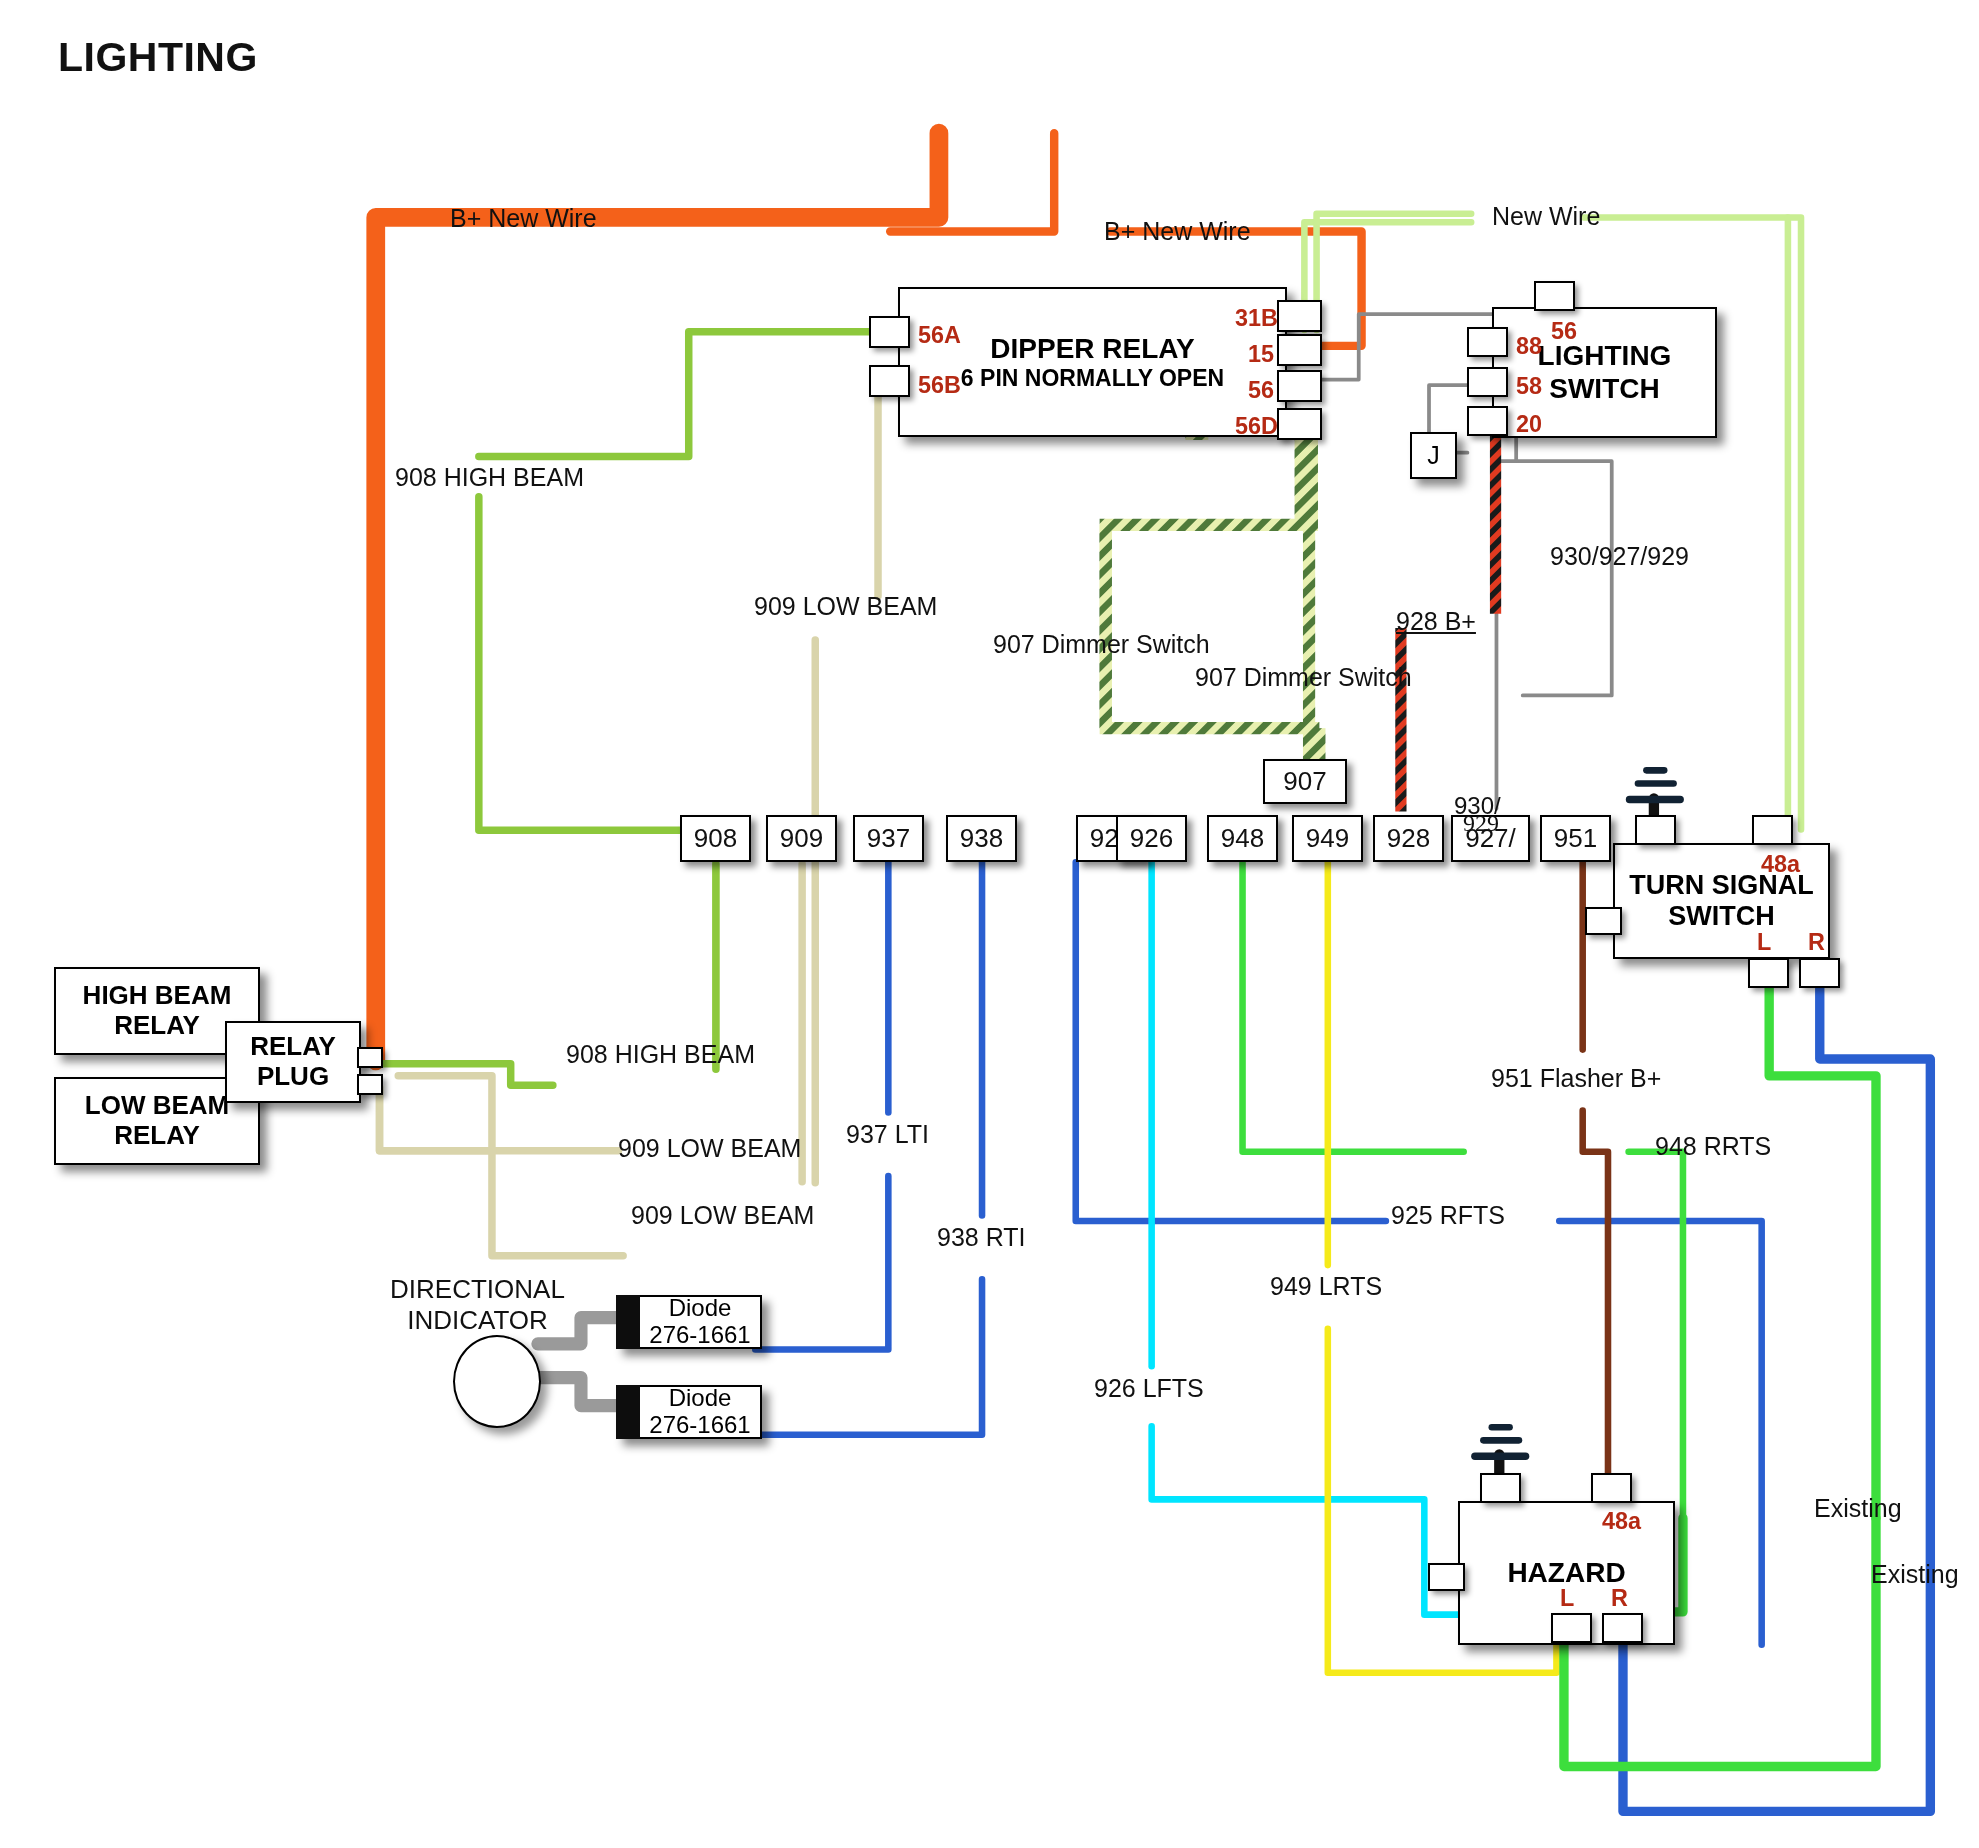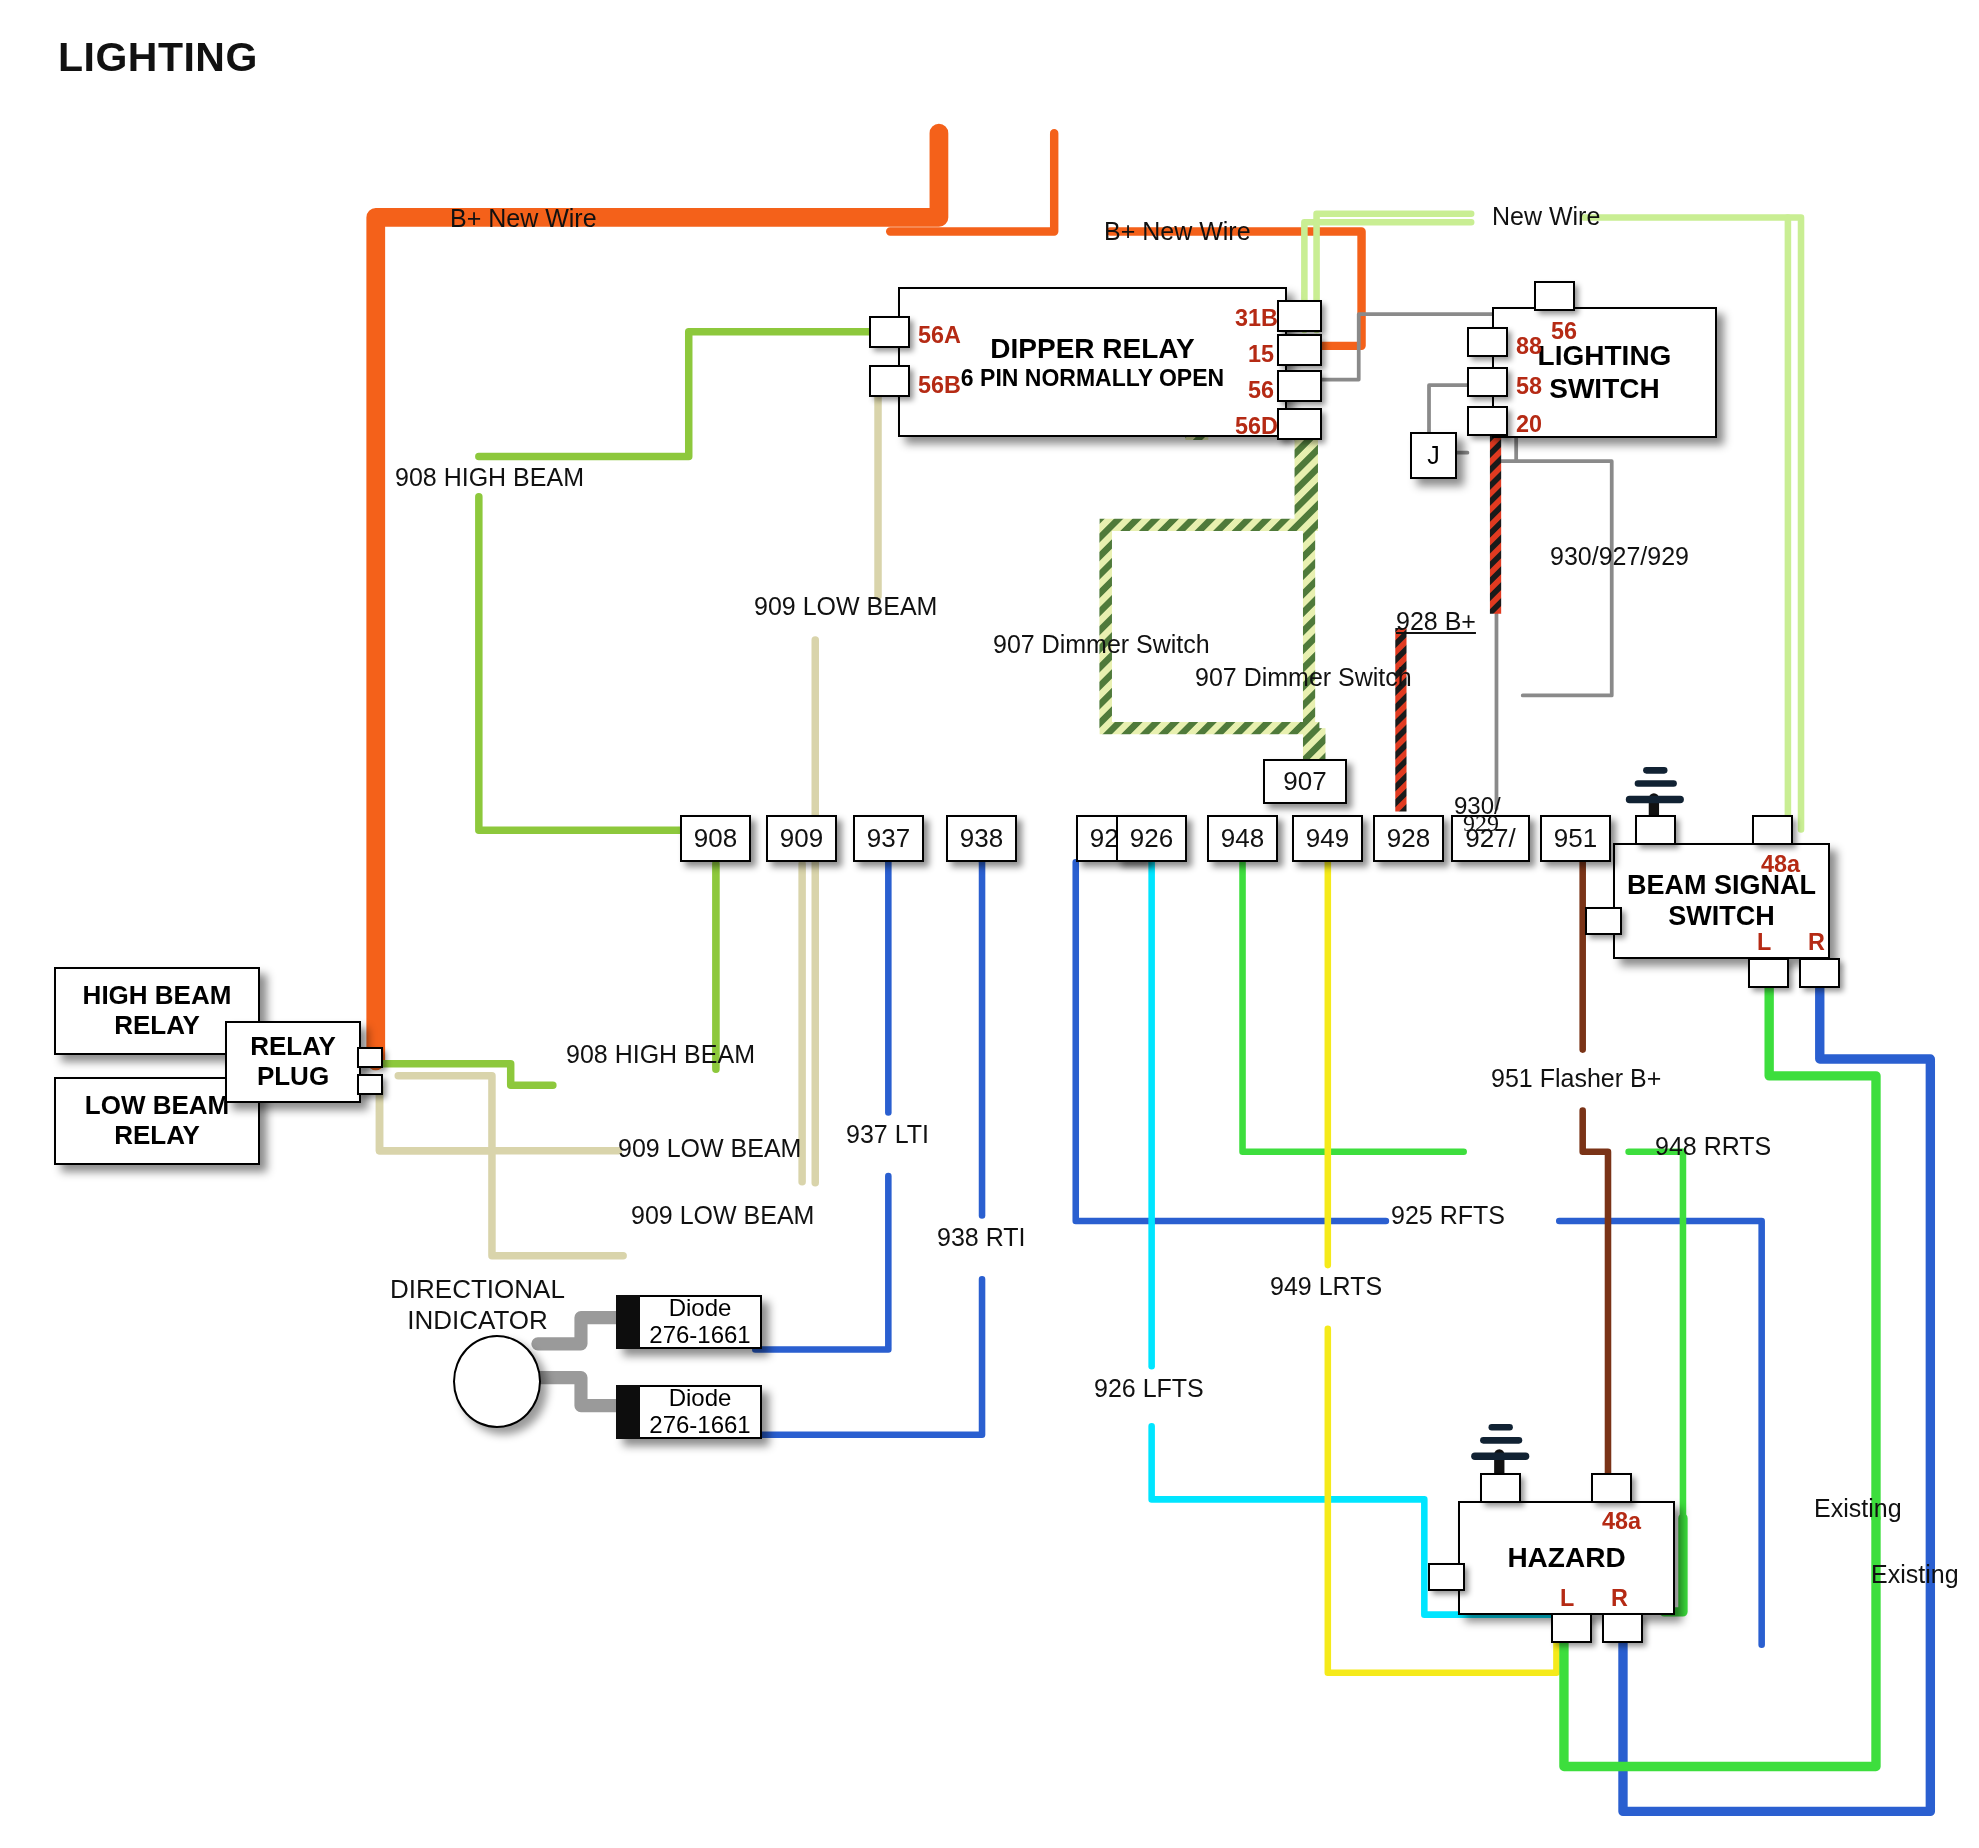--- a/index.html
+++ b/index.html
@@ -216,34 +216,34 @@
   <div class="term" style="left:1467px;top:406px;width:41px;height:30px;"></div>
   <div class="pin" style="left:1551px;top:318px;">56</div>
   <div class="pin" style="left:1516px;top:333px;">88</div>
   <div class="pin" style="left:1516px;top:373px;">58</div>
   <div class="pin" style="left:1516px;top:411px;">20</div>
 
   <div class="box" style="left:1410px;top:432px;width:47px;height:47px;font-size:25px;">J</div>
 
   <div class="box bold" style="left:1613px;top:843px;width:217px;height:116px;">
     <div class="boxtxt">
-      <div style="font-size:27px;">BEAM SIGNAL</div>
+      <div style="font-size:27px;">TURN SIGNAL</div>
       <div style="font-size:27px;">SWITCH</div>
     </div>
   </div>
   <div class="term" style="left:1635px;top:815px;width:41px;height:30px;"></div>
   <div class="term" style="left:1752px;top:815px;width:41px;height:30px;"></div>
   <div class="term" style="left:1748px;top:958px;width:41px;height:30px;"></div>
   <div class="term" style="left:1799px;top:958px;width:41px;height:30px;"></div>
   <div class="term" style="left:1585px;top:907px;width:37px;height:28px;"></div>
   <div class="pin" style="left:1761px;top:851px;">48a</div>
   <div class="pin" style="left:1757px;top:929px;">L</div>
   <div class="pin" style="left:1808px;top:929px;">R</div>
 
-  <div class="box bold" style="left:1458px;top:1501px;width:217px;height:114px;">
+  <div class="box bold" style="left:1458px;top:1501px;width:217px;height:144px;">
     <div style="font-size:28px;">HAZARD</div>
   </div>
   <div class="term" style="left:1480px;top:1473px;width:41px;height:30px;"></div>
   <div class="term" style="left:1591px;top:1473px;width:41px;height:30px;"></div>
   <div class="term" style="left:1551px;top:1613px;width:41px;height:30px;"></div>
   <div class="term" style="left:1602px;top:1613px;width:41px;height:30px;"></div>
   <div class="term" style="left:1428px;top:1563px;width:37px;height:28px;"></div>
   <div class="pin" style="left:1602px;top:1508px;">48a</div>
   <div class="pin" style="left:1560px;top:1585px;">L</div>
   <div class="pin" style="left:1611px;top:1585px;">R</div>

